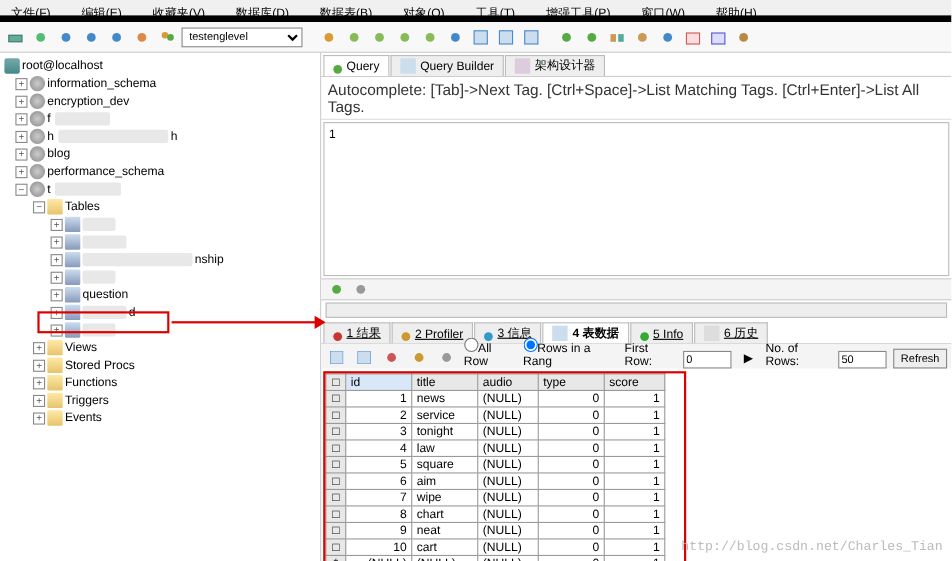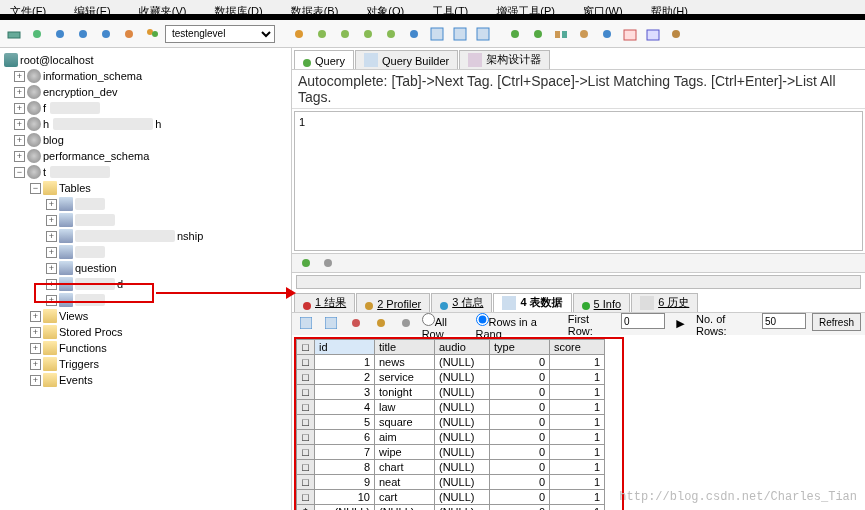--- a/index.html
+++ b/index.html
@@ -25,21 +25,21 @@
 .arrow:after{content:"";position:absolute;right:-8px;top:-5px;border:6px solid transparent;border-left:10px solid #d00}
 .right{flex:1;display:flex;flex-direction:column}
 .tabs1{height:22px;border-bottom:1px solid #ccc;display:flex;gap:1px;padding:2px 2px 0}
 .tab{border:1px solid #bbb;border-bottom:none;padding:2px 8px;background:#eee;display:flex;align-items:flex-end;gap:4px;font-size:11px}
 .tab.active{background:#fff}
 .hint{padding:3px 6px;font-size:14px;color:#333;border-bottom:1px solid #ddd}
 .qbox{flex:0 0 140px;border:1px solid #bbb;margin:2px;padding:4px;font-size:11px;background:#fff;overflow:auto}
 .tbar2{height:20px;border-top:1px solid #ccc;border-bottom:1px solid #ccc;background:#f4f4f4;display:flex;align-items:center;padding:0 4px;gap:2px}
 .scroll{height:14px;background:#eee;border:1px solid #bbb;margin:2px 4px}
 .tabs2{height:22px;display:flex;gap:1px;padding:2px 2px 0;border-bottom:1px solid #ccc}
-.tbar3{height:22px;background:#f4f4f4;display:flex;align-items:flex-start;padding:0 4px;gap:6px;font-size:10px}
+.tbar3{height:22px;background:#f4f4f4;display:flex;align-items:flex-end;padding:0 4px;gap:6px;font-size:10px}
 .inp{width:44px;height:16px;border:1px solid #888;background:#fff;padding:0 2px;font-size:10px}
 .btn{height:18px;border:1px solid #888;background:#eee;padding:0 6px;font-size:10px}
 .gridwrap{flex:1;overflow:auto;padding:4px;position:relative}
 .grid{border-collapse:collapse;font-family:"Courier New",monospace;font-size:11px}
 .grid th,.grid td{border:1px solid #999;padding:1px 4px;height:15px;background:#fff}
 .grid th{background:#e8e8e8;text-align:left;font-weight:normal}
 .grid .rh{width:18px;background:#e8e8e8;text-align:center}
 .grid .idc{width:60px;text-align:right;background:#fff}
 .grid th.idh{background:#d8e8f8}
 .grid .num{text-align:right}

